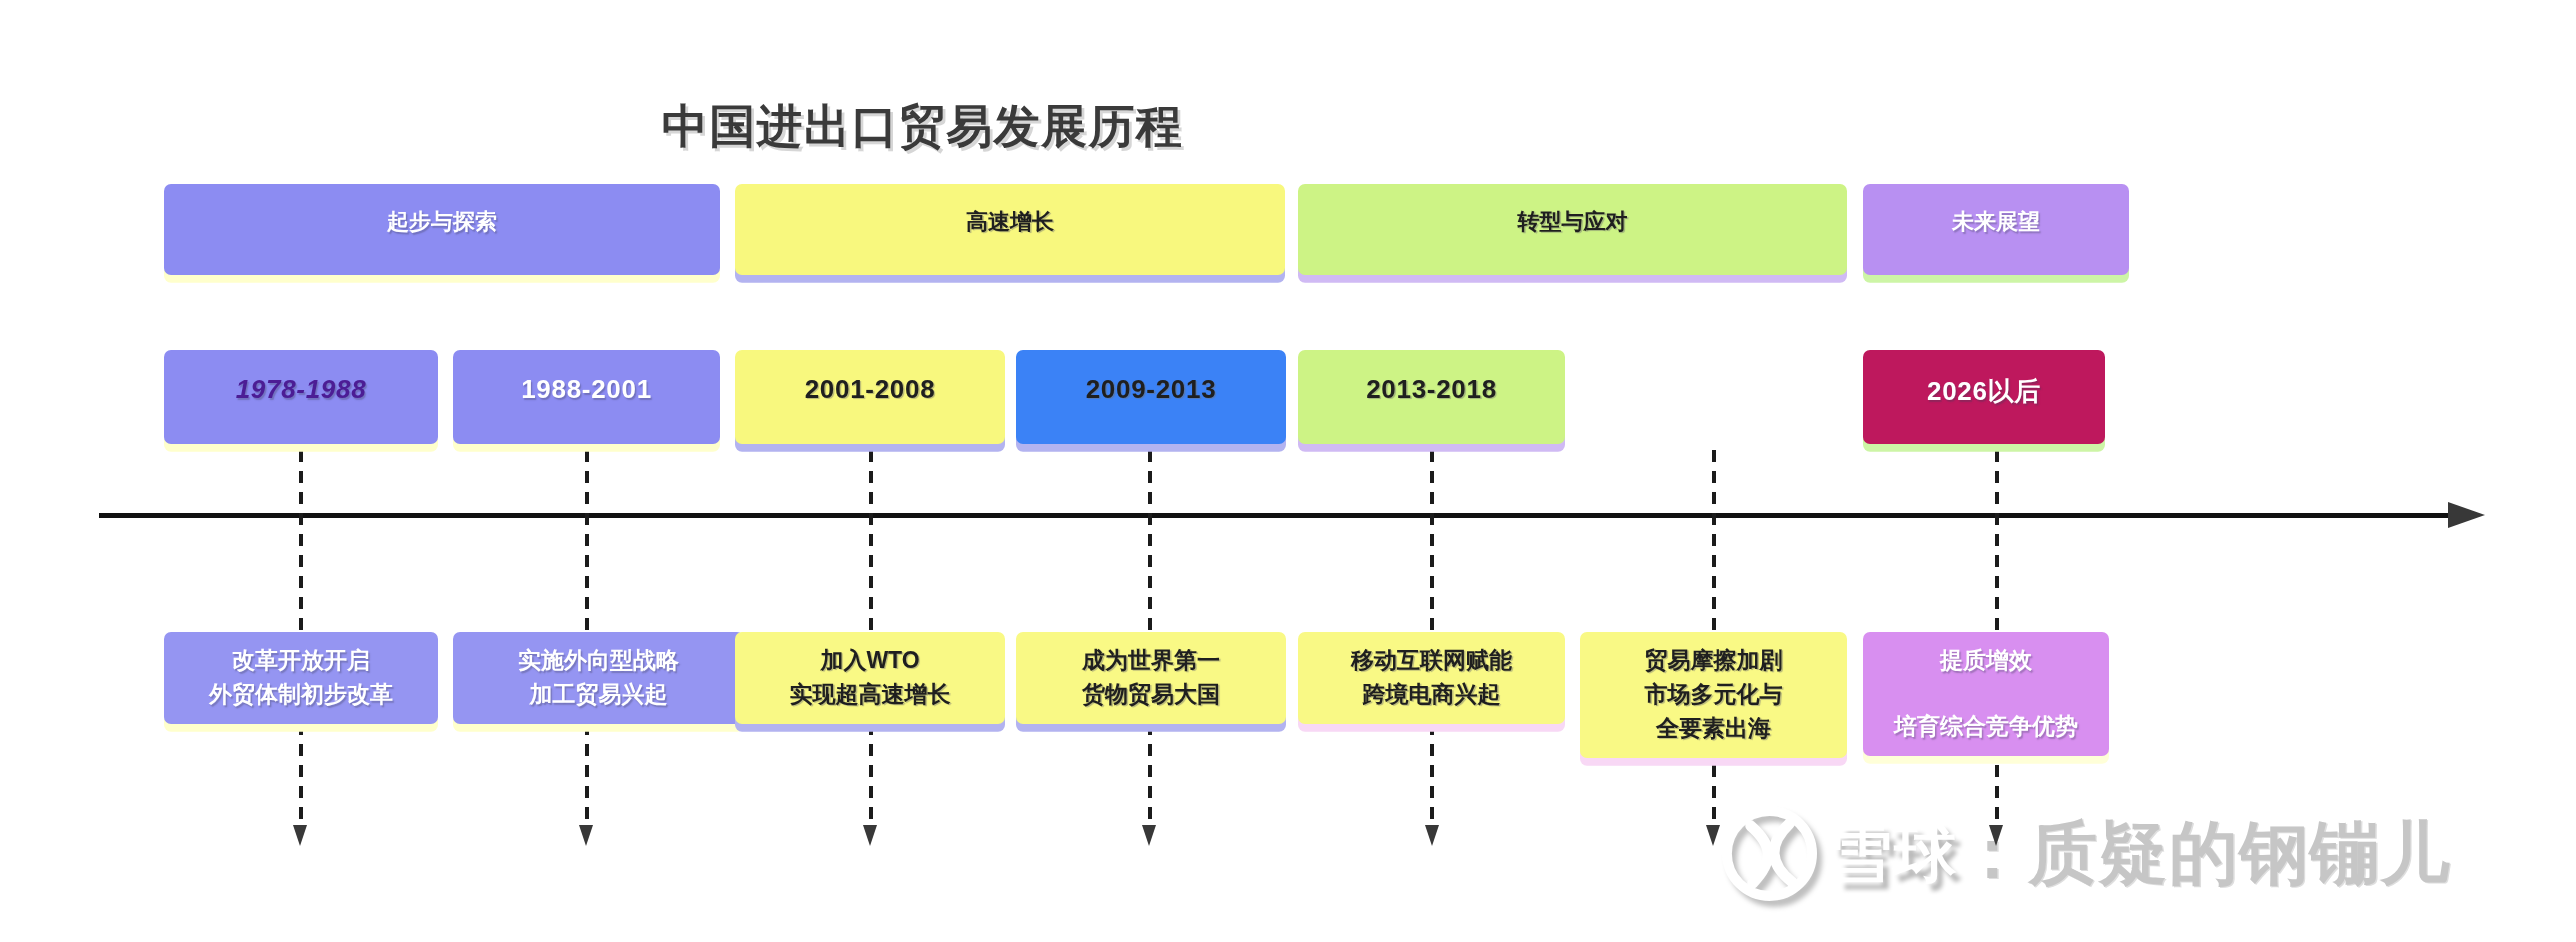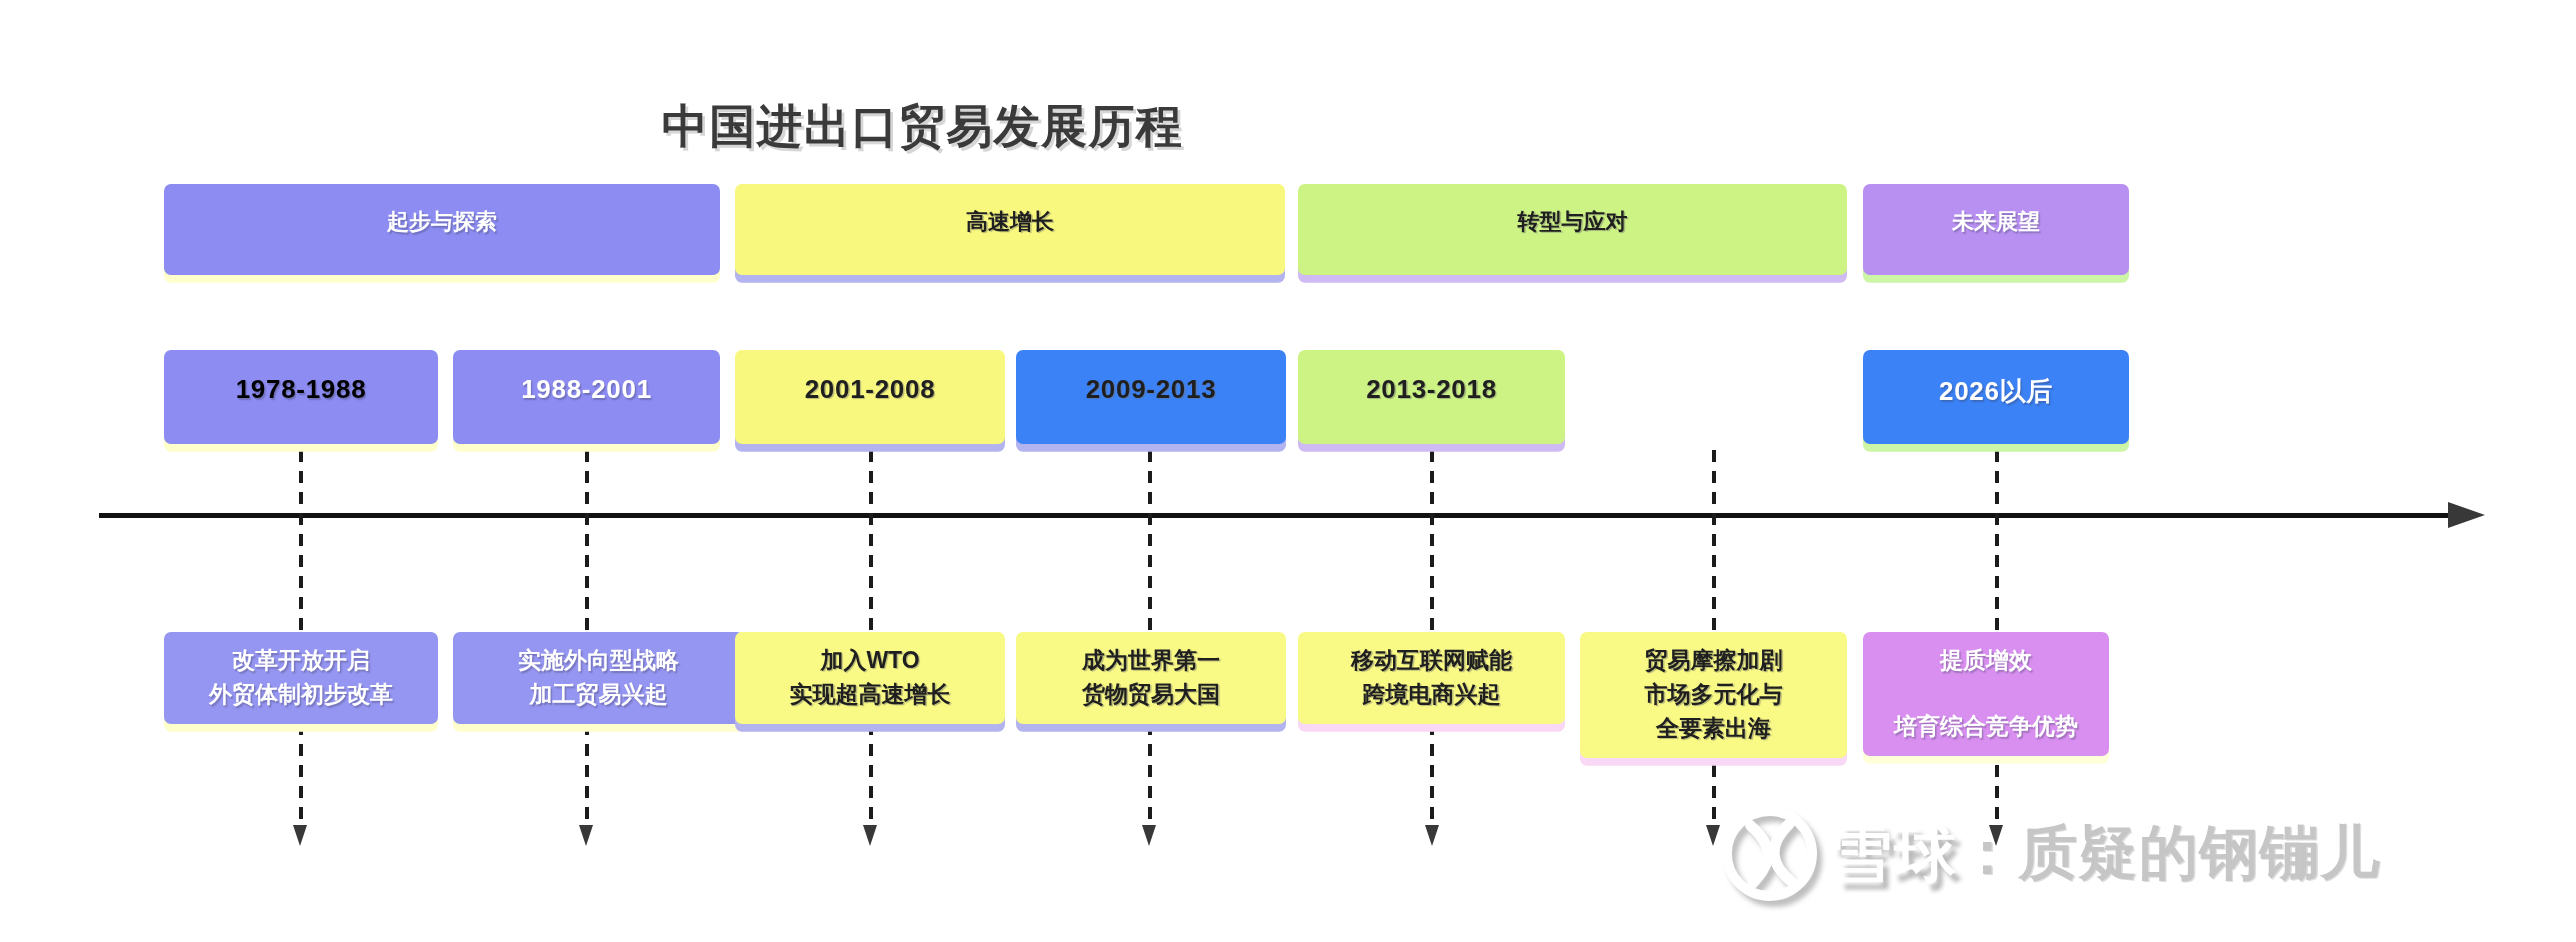--- a/index.html
+++ b/index.html
@@ -23,21 +23,21 @@
               border-left:7px solid transparent;border-right:7px solid transparent;
               border-top:21px solid #383838;}
   .axis-line{position:absolute;left:99px;top:513px;width:2352px;height:5px;background:#111111;z-index:2;}
   .axis-arrow{position:absolute;left:2448px;top:502px;width:0;height:0;z-index:2;
               border-top:13.4px solid transparent;border-bottom:13.4px solid transparent;
               border-left:37px solid #383838;}
   .watermark{position:absolute;left:1720px;top:804px;display:flex;align-items:center;z-index:1;}
   .wm-logo{width:99px;height:99px;filter:drop-shadow(5px 6.3px 2.8px #bfbfbf);}
   .wm-brand{font-size:63px;font-weight:700;color:#ffffff;margin-left:10px;letter-spacing:1.4px;
             text-shadow:5.6px 7px 4.2px #b9b9b9;white-space:nowrap;}
-  .wm-name{font-size:59px;font-weight:700;color:#c6c6c6;letter-spacing:1.4px;white-space:nowrap;
+  .wm-name{font-size:69px;font-weight:700;color:#c6c6c6;letter-spacing:1.4px;white-space:nowrap;
            text-shadow:1.4px 1.4px 0 #dedede;}
 </style>
 </head>
 <body>
 
 <div id="canvas">
 
   <div class="title">中国进出口贸易发展历程</div>
 
   <div class="watermark">
@@ -64,26 +64,26 @@
     <div class="dash-line" style="left: 1430px;"></div>
     <div class="dash-arrow" style="left: 1425px; border-top-color: rgb(56, 56, 56);"></div>
     <div class="dash-line" style="left: 1712px;"></div>
     <div class="dash-arrow" style="left: 1706px; border-top-color: rgb(56, 56, 56);"></div>
     <div class="dash-line" style="left: 1995px;"></div>
     <div class="dash-arrow" style="left: 1989px; border-top-color: rgb(56, 56, 56);"></div>
     <div class="box section-bar t-dark" style="left: 735px; width: 550px; background: rgb(248, 248, 126); color: rgb(31, 31, 31); box-shadow: rgb(179, 179, 240) 0px 7.7px 0px;">高速增长</div>
     <div class="box section-bar t-light" style="left: 164px; width: 556px; background: rgb(140, 140, 242); color: rgb(255, 255, 255); box-shadow: rgb(255, 255, 204) 0px 7.7px 0px;">起步与探索</div>
     <div class="box section-bar t-dark" style="left: 1298px; width: 549px; background: rgb(205, 243, 133); color: rgb(31, 31, 31); box-shadow: rgb(208, 186, 244) 0px 7.7px 0px;">转型与应对</div>
     <div class="box section-bar t-light" style="left: 1863px; width: 266px; background: rgb(184, 144, 242); color: rgb(255, 255, 255); box-shadow: rgb(205, 245, 166) 0px 7.7px 0px;">未来展望</div>
-    <div class="box period-box t-light" style="left: 164px; width: 274px; background: rgb(140, 140, 242); color: #000000; box-shadow: rgb(255, 255, 204) 0px 7.7px 0px;">1978-1988</div>
+    <div class="box period-box t-light" style="left: 164px; width: 274px; background: rgb(140, 140, 242); color: #4c1d95; box-shadow: rgb(255, 255, 204) 0px 7.7px 0px; font-style: italic;">1978-1988</div>
     <div class="box period-box t-light" style="left: 453px; width: 267px; background: rgb(140, 140, 242); color: rgb(255, 255, 255); box-shadow: rgb(255, 255, 204) 0px 7.7px 0px;">1988-2001</div>
     <div class="box period-box t-dark" style="left: 735px; width: 270px; background: rgb(248, 248, 126); color: rgb(31, 31, 31); box-shadow: rgb(179, 179, 240) 0px 7.7px 0px;">2001-2008</div>
     <div class="box period-box t-dark" style="left: 1016px; width: 270px; background: #3b82f6; color: rgb(31, 31, 31); box-shadow: rgb(179, 179, 240) 0px 7.7px 0px;">2009-2013</div>
     <div class="box period-box t-dark" style="left: 1298px; width: 267px; background: rgb(205, 243, 133); color: rgb(31, 31, 31); box-shadow: rgb(208, 186, 244) 0px 7.7px 0px;">2013-2018</div>
-    <div class="box period-box t-light" style="left: 1863px; width: 266px; background: #3b82f6; color: rgb(255, 255, 255); box-shadow: rgb(205, 245, 166) 0px 7.7px 0px;">2026以后</div>
+    <div class="box period-box t-light" style="left: 1863px; width: 242px; background: #be185d; color: rgb(255, 255, 255); box-shadow: rgb(205, 245, 166) 0px 7.7px 0px;">2026以后</div>
     <div class="box event-box t-light" style="left: 164px; width: 274px; background: rgb(149, 149, 242); color: rgb(255, 255, 255); box-shadow: rgb(255, 255, 204) 0px 7.7px 0px;">
       <div class="ln">改革开放开启</div>
       <div class="ln">外贸体制初步改革</div>
     </div>
     <div class="box event-box t-light" style="left: 453px; width: 291px; background: rgb(149, 149, 242); color: rgb(255, 255, 255); box-shadow: rgb(255, 255, 204) 0px 7.7px 0px;">
       <div class="ln">实施外向型战略</div>
       <div class="ln">加工贸易兴起</div>
     </div>
     <div class="box event-box t-dark" style="left: 735px; width: 270px; background: rgb(249, 249, 133); color: rgb(31, 31, 31); box-shadow: rgb(179, 179, 240) 0px 7.7px 0px;">
       <div class="ln">加入WTO</div>

